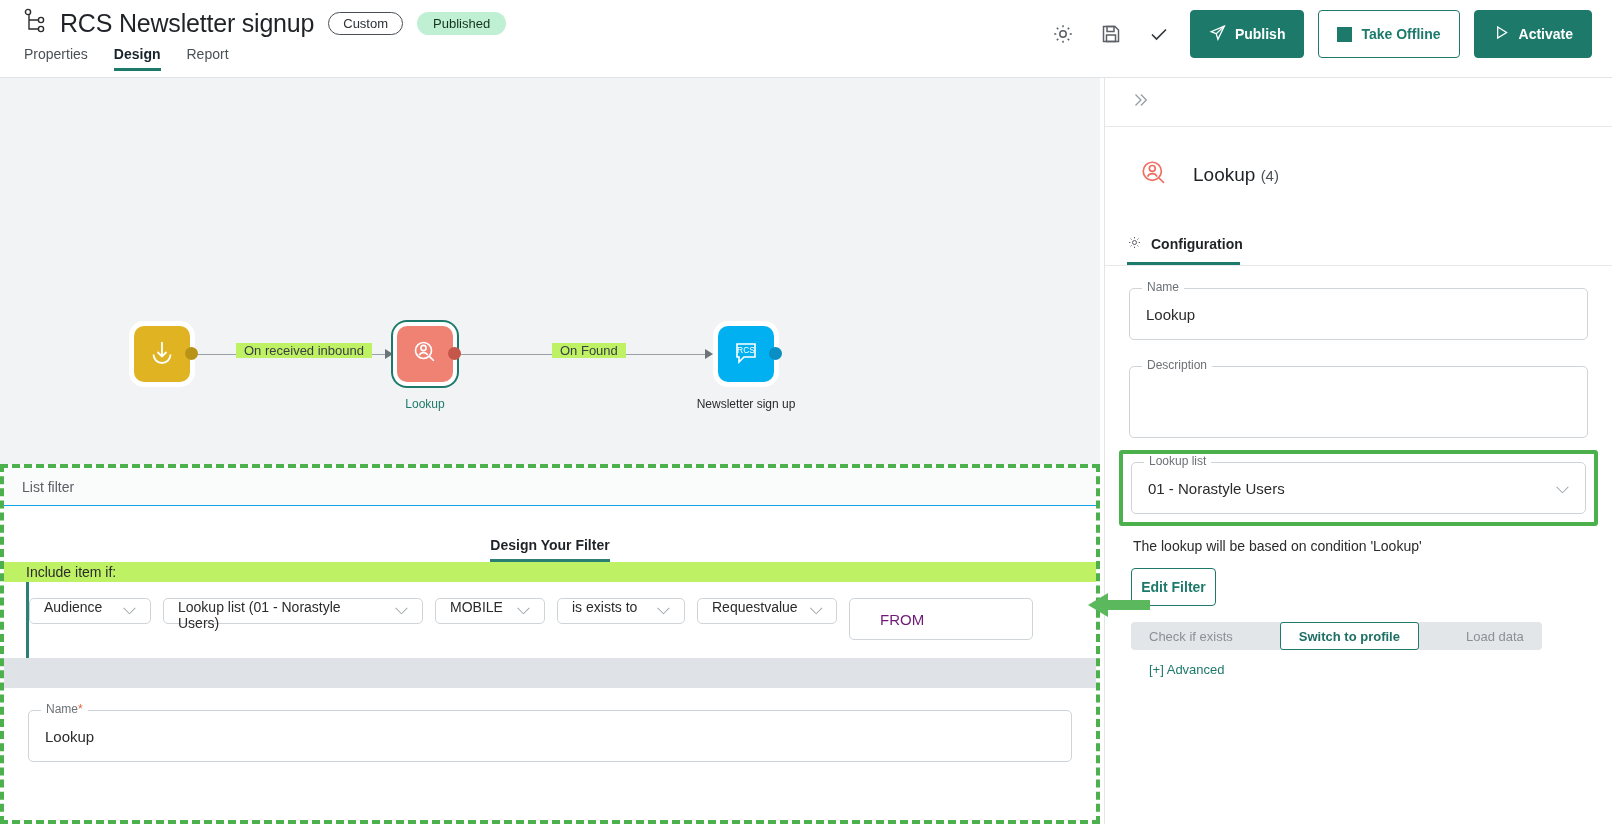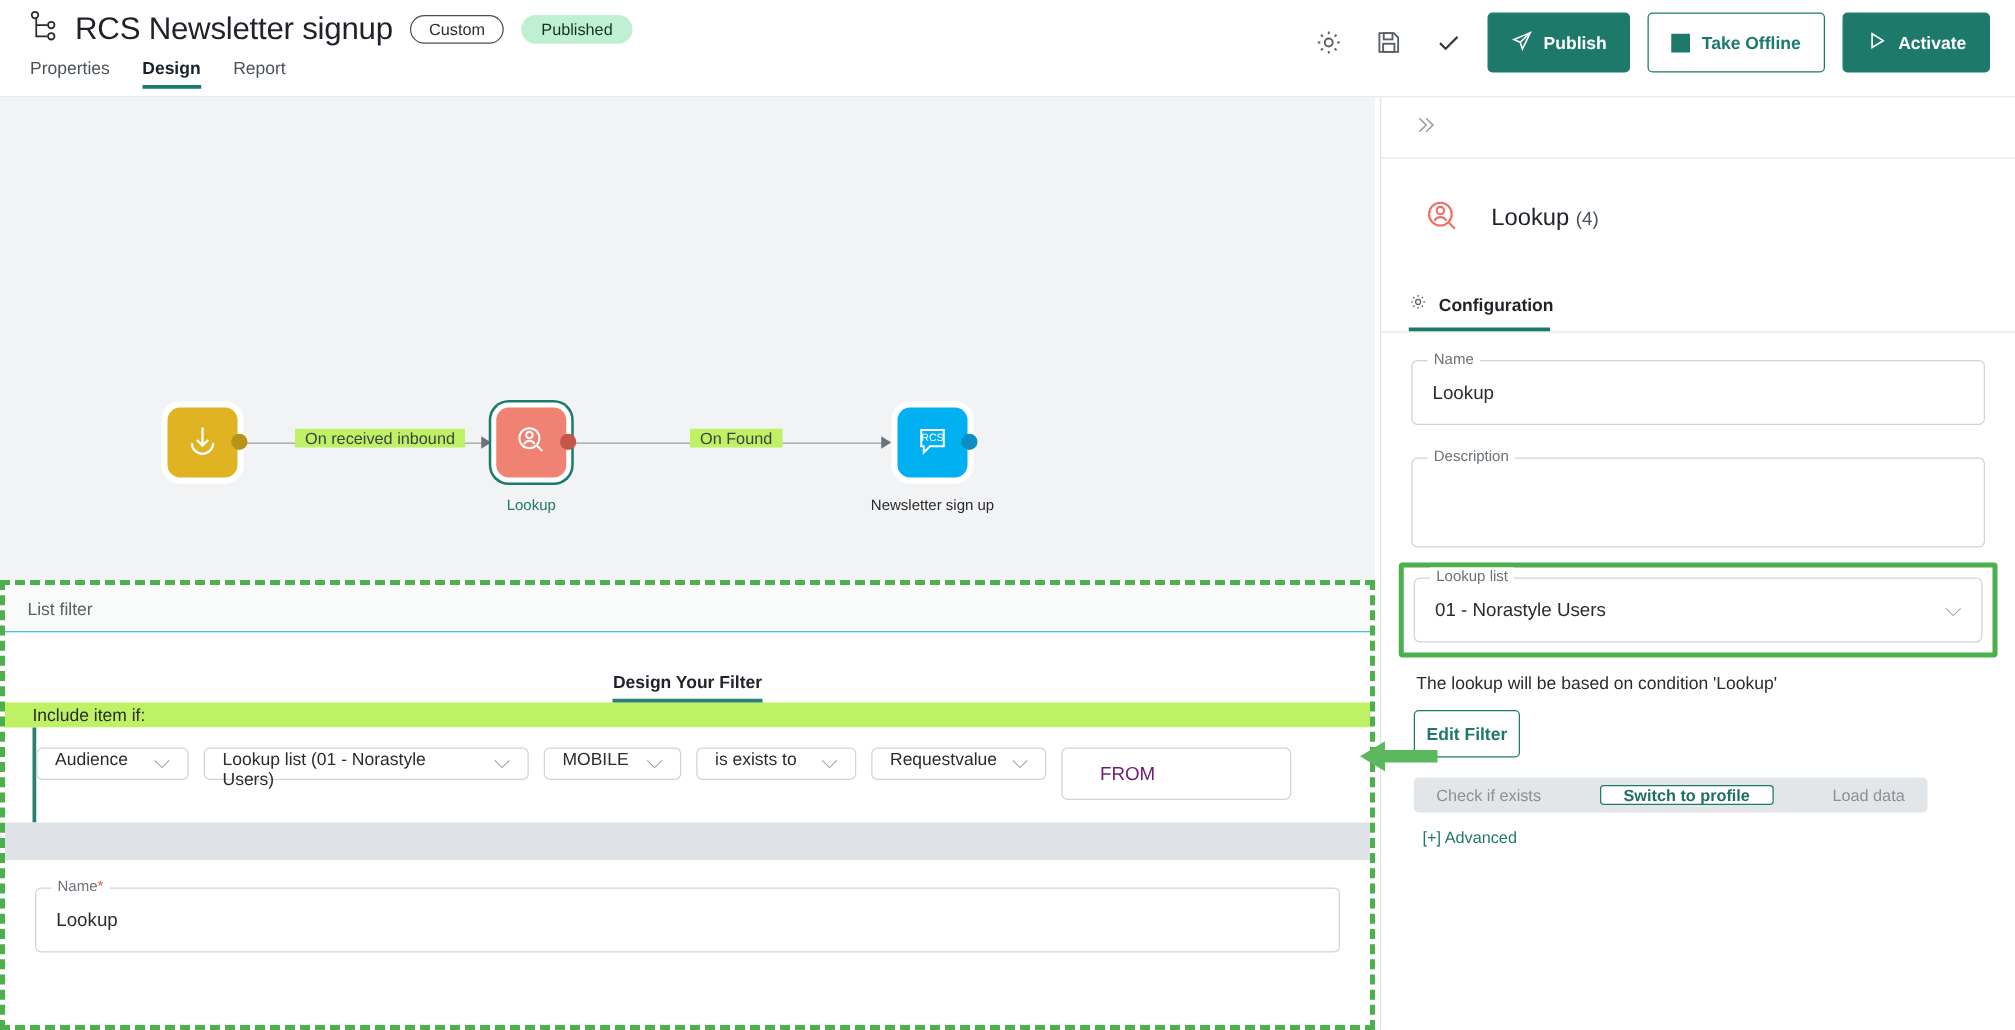--- a/index.html
+++ b/index.html
@@ -126,23 +126,23 @@
     margin-top:14px; height:38px; width:85px; border:1px solid #1d7a6b; border-radius:4px;
     display:flex; align-items:center; justify-content:center; color:#1d7a6b; font-size:14px; font-weight:bold;
     cursor:pointer; background:#fff; margin-left:2px;
   }
   .seg {
     margin-top:16px; margin-left:2px; background:#e3e6e9; border-radius:4px; display:inline-flex; align-items:center;
     height:28px; padding:0;gap:29px;
   }
   .seg-item { font-size:13px; color:#8a9096; padding:0 18px; height:28px; display:flex; align-items:center; cursor:pointer; }
   .seg-item.active {
-    background:#fff; color:#1d6f63; font-weight:bold; border:1px solid #1d7a6b; border-radius:3px; height:16px;
-  }
-  .adv-link { margin-top:12px; margin-left:9px; font-size:13px; color:#1d7a6b; cursor:pointer; }
+    background:#fff; color:#1d6f63; font-weight:bold; border:1px solid #1d7a6b; border-radius:3px; height:28px;
+  }
+  .adv-link { margin-top:12px; margin-left:20px; font-size:13px; color:#1d7a6b; cursor:pointer; }
 
   .green-arrow { position:absolute; left:1086px; top:588px; width:66px; height:34px; }
   .chev { color:#98a0a6; font-size:17px; }
 </style>
 </head>
 <body>
 
 <div class="header">
   <div class="title-row">
     <span>

